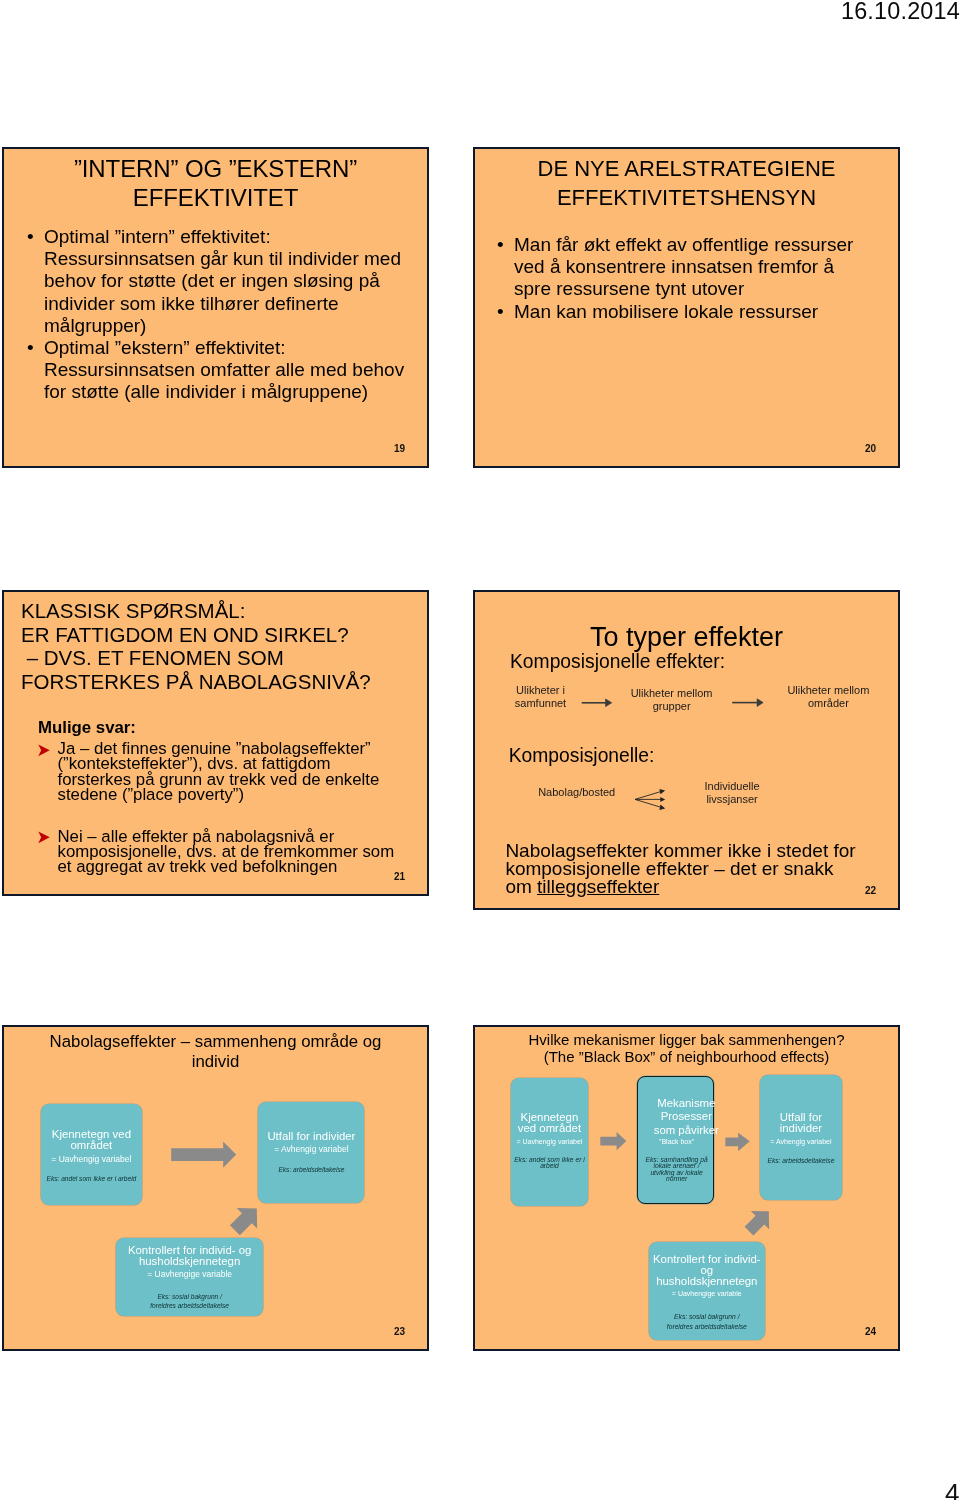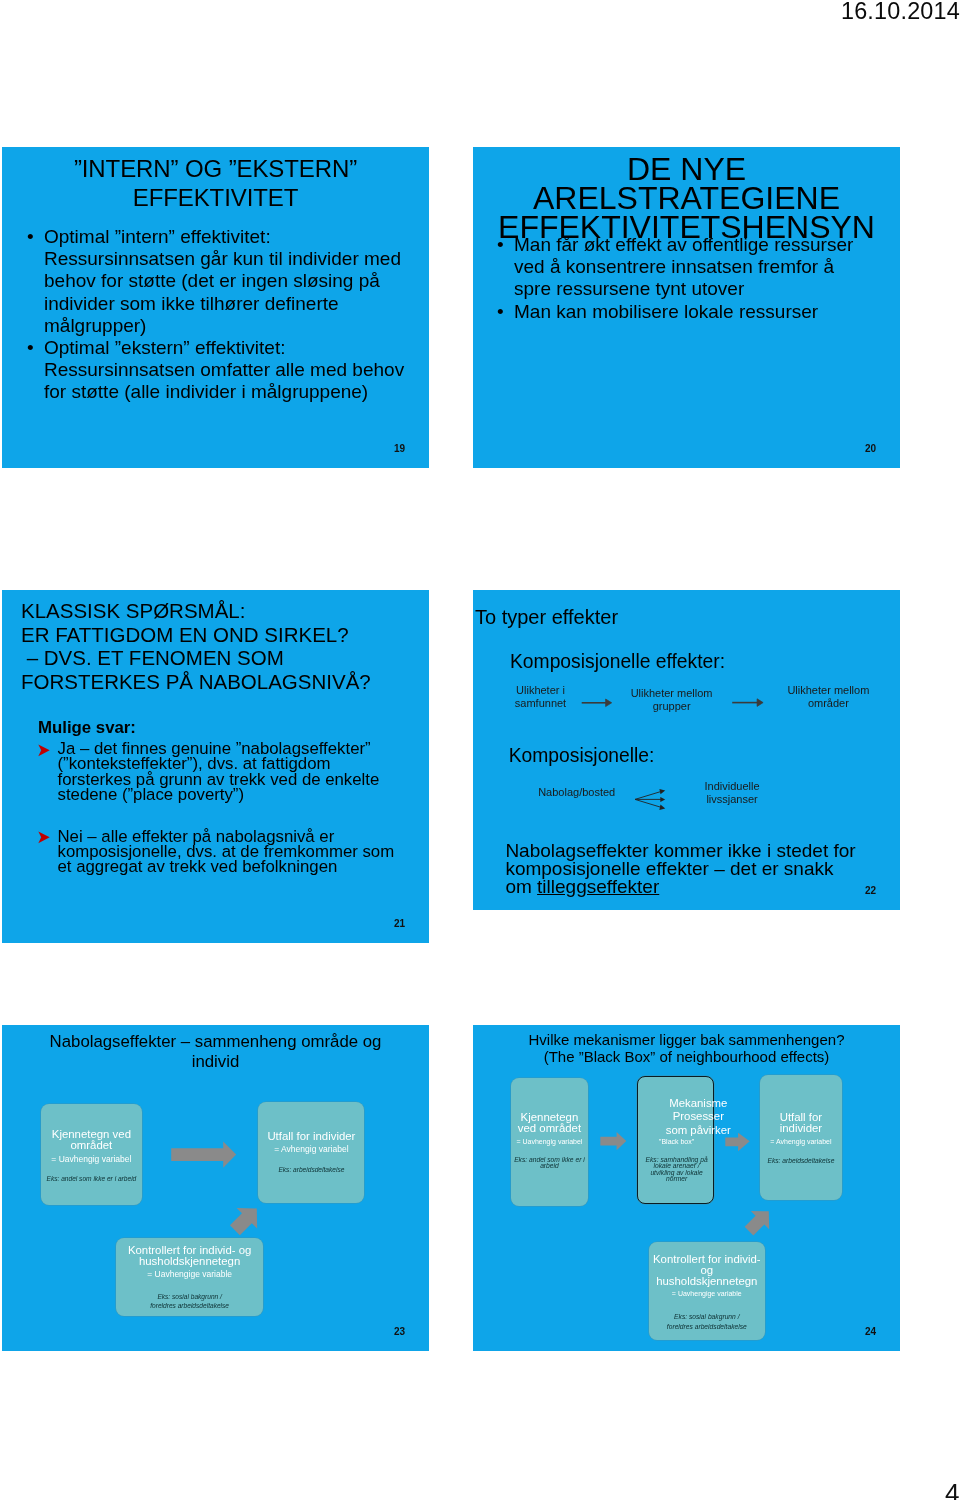--- a/index.html
+++ b/index.html
@@ -33,55 +33,55 @@
     position: absolute;
     left: 945px;
     top: 1478px;
     font-size: 26px;
     color: #111;
   }
 
   
   .slide {
     position: absolute;
-    border: 2px solid #0ea5e9;
-    background: #0ea5e9;
+    border: 2px solid #0f172a;
+    background: #fdba74;
     box-sizing: border-box;
     overflow: hidden;
   }
   .slide-num {
     position: absolute;
     font-size: 10px;
     font-weight: bold;
     color: #111;
     right: 22px;
     bottom: 12px;
   }
 
   
   #s19 { left: 2px;   top: 147px;  width: 427px; height: 321px; }
   #s20 { left: 473px; top: 147px;  width: 427px; height: 321px; }
-  #s21 { left: 2px;   top: 590px;  width: 427px; height: 353px; }
+  #s21 { left: 2px;   top: 590px;  width: 427px; height: 306px; }
   #s22 { left: 473px; top: 590px;  width: 427px; height: 320px; }
   #s23 { left: 2px;   top: 1025px; width: 427px; height: 326px; }
   #s24 { left: 473px; top: 1025px; width: 427px; height: 326px; padding-left: 8px; }
 
   
   .s19-title {
     position: absolute; left: 8px; top: 6px; width: 407px;
     text-align: center; font-size: 24px; line-height: 28.8px;
     letter-spacing: -0.1px;
   }
   .s19-body {
     position: absolute; left: 23px; top: 77px; width: 400px;
     font-size: 19px; line-height: 22.2px;
   }
   .s20-title {
     position: absolute; left: 8px; top: 6px; width: 407px;
-    text-align: center; font-size: 32px; line-height: 28.8px;
+    text-align: center; font-size: 22px; line-height: 28.8px;
   }
   .s20-body {
     position: absolute; left: 22px; top: 85px; width: 390px;
     font-size: 19px; line-height: 22.2px;
   }
   .s20-body .bul:nth-child(3) { margin-top: 12px; }
 
   
   .s21-title {
     position: absolute; left: 17px; top: 7px; width: 405px;
@@ -99,22 +99,22 @@
   .arrow-bul > span[data-name$="-text"] { white-space: pre; display: block; }
   .arrow-bul > .abul {
     position: absolute; left: 2.2px; top: 2.8px;
     width: 12px; height: 13px;
   }
   .arrow-bul > .abul svg { display: block; }
   .s21-body .arrow-bul + .arrow-bul { margin-top: 26.5px; }
 
   
   .s22-title {
-    position: absolute; left: 0; top: 11px; width: 423px;
-    text-align: left; font-size: 20px; line-height: 28px;
+    position: absolute; left: 0; top: 31px; width: 423px;
+    text-align: center; font-size: 27px; line-height: 28px;
   }
   .s22-h {
     position: absolute; font-size: 19.3px; line-height: 20px; white-space: nowrap;
   }
   #s22-h1 { left: 35px; top: 59.6px; text-align: right; }
   #s22-h2 { left: 33.7px; top: 154.3px; }
   .s22-lbl {
     position: absolute; font-size: 11px; line-height: 13.1px;
     text-align: center; white-space: pre; color: #1a1a1a;
   }
@@ -308,21 +308,21 @@
 
     <div class="tbox" data-name="diagram-box-kjennetegn" style="left:35.9px; top:50.8px; width:77.1px; height:128px;">
       <div class="t1" data-name="box-title" style="position:absolute;left:0;top:34px;width:77.1px;white-space:pre;line-height:11.5px;">Kjennetegn
 ved området</div>
       <div class="t2" data-name="box-subtitle" style="position:absolute;left:0;top:58.6px;width:77.1px;">= Uavhengig variabel</div>
       <div class="t3" data-name="box-example" style="position:absolute;left:0;top:79.3px;width:77.1px;line-height:6.2px;">Eks: andel som ikke er i
 arbeid</div>
     </div>
 
     <div class="tbox blackbox" data-name="diagram-box-mekanisme" style="left:161.8px; top:49.2px; width:77.6px; height:127.8px;">
-      <div class="t1" data-name="box-title" style="position:absolute;left:12px;top:20px;width:97px;white-space:pre;line-height:13.3px;">Mekanisme
+      <div class="t1" data-name="box-title" style="position:absolute;left:0;top:20px;width:97px;white-space:pre;line-height:13.3px;">Mekanisme
 Prosesser
 som påvirker</div>
       <div class="t2" data-name="box-subtitle" style="position:absolute;left:0;top:59.1px;width:77.6px;">”Black box”</div>
       <div class="t3" data-name="box-example" style="position:absolute;left:0;top:79.8px;width:77.6px;line-height:6.3px;">Eks: samhandling på
 lokale arenaer /
 utvikling av lokale
 normer</div>
     </div>
 
     <div class="tbox" data-name="diagram-box-utfall" style="left:285px; top:48.2px; width:81.8px; height:125px;">

